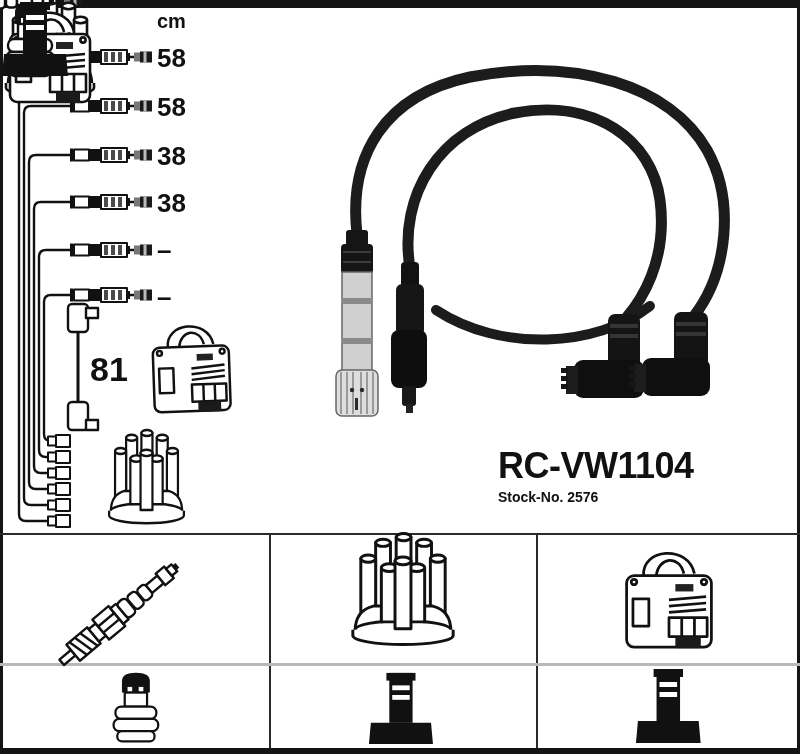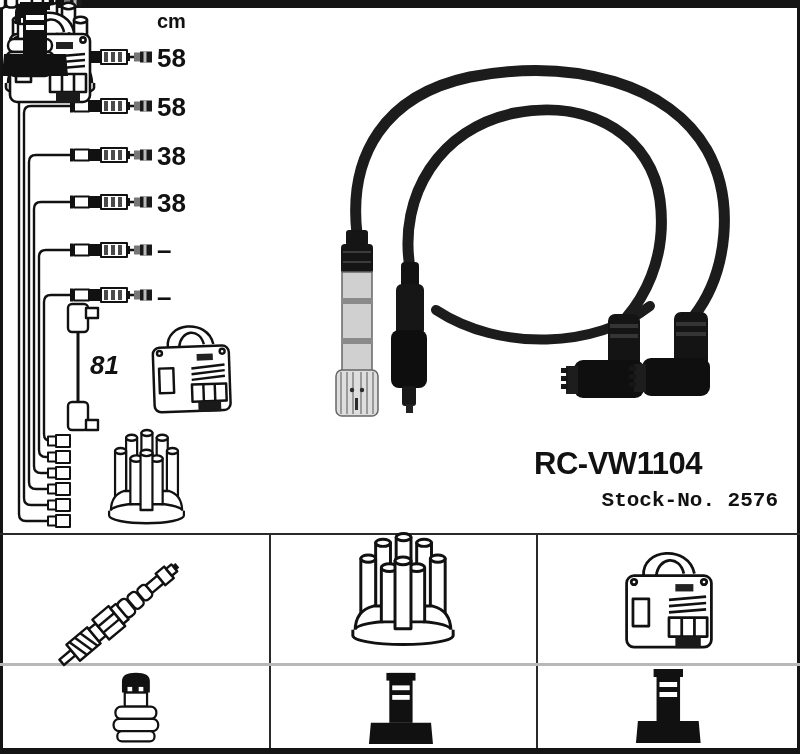--- a/index.html
+++ b/index.html
@@ -16,23 +16,23 @@
   .gl-top{left:0;top:533px;width:800px;height:2px;}
   .gl-v1{left:269px;top:533px;width:2px;height:215px;}
   .gl-v2{left:536px;top:533px;width:2px;height:215px;}
   .gl-h{left:0;top:663px;width:800px;height:3px;background:#b8b8b8;}
   svg.art{position:absolute;left:0;top:0;pointer-events:none;}
   .lbl{position:absolute;font-weight:700;color:#111;line-height:1;}
   .unit{left:157px;top:11px;width:48px;font-size:20px;}
   .len{left:157px;width:52px;font-size:26px;}
   .len0{top:45px;} .len1{top:94px;} .len2{top:143px;} .len3{top:190px;}
   .len4{top:237px;} .len5{top:284px;}
-  .coilcable{left:90px;top:352px;font-size:26px;font-style:italic;}
-  .code{left:478px;top:448px;width:280px;font-size:31px;text-align:center;letter-spacing:-0.5px;}
-  .stock{left:498px;top:490px;width:280px;font-size:21px;text-align:right;font-family:Liberation Mono, monospace;}
+  .coilcable{left:90px;top:352px;font-size:34px;}
+  .code{left:498px;top:448px;width:280px;font-size:36px;text-align:left;letter-spacing:-0.5px;}
+  .stock{left:498px;top:490px;width:280px;font-size:14px;text-align:left;}
 </style>
 </head>
 <body>
 
 <div class="stage">
 
   <div class="frame top"></div>
   <div class="frame left"></div>
   <div class="frame right"></div>
   <div class="frame bottom"></div>

